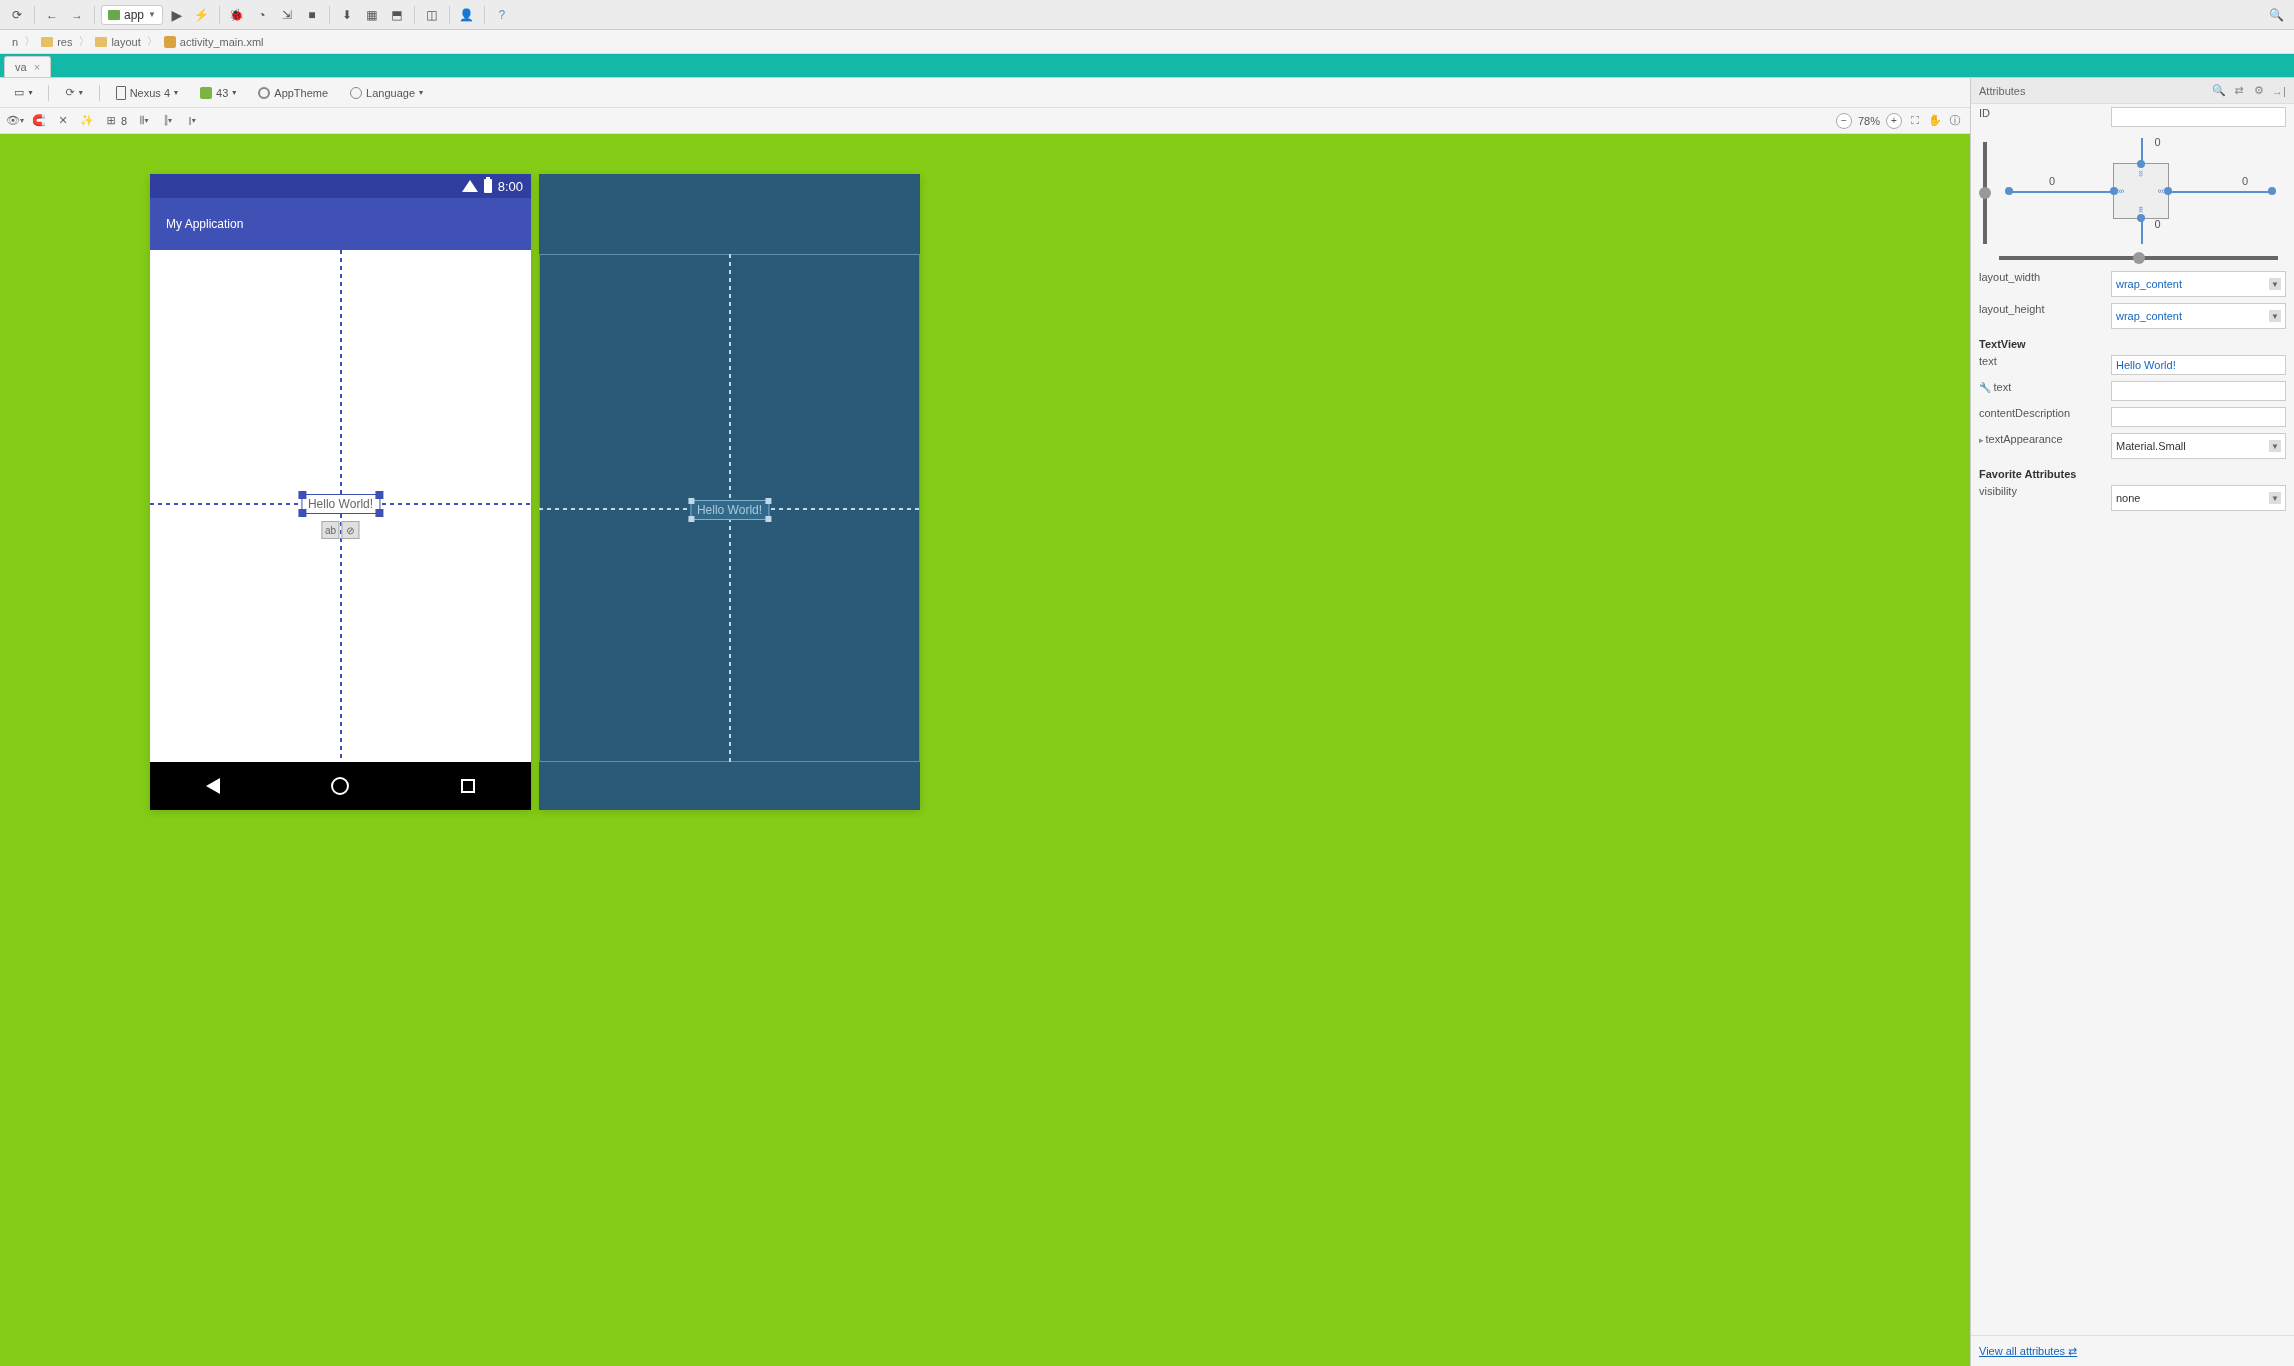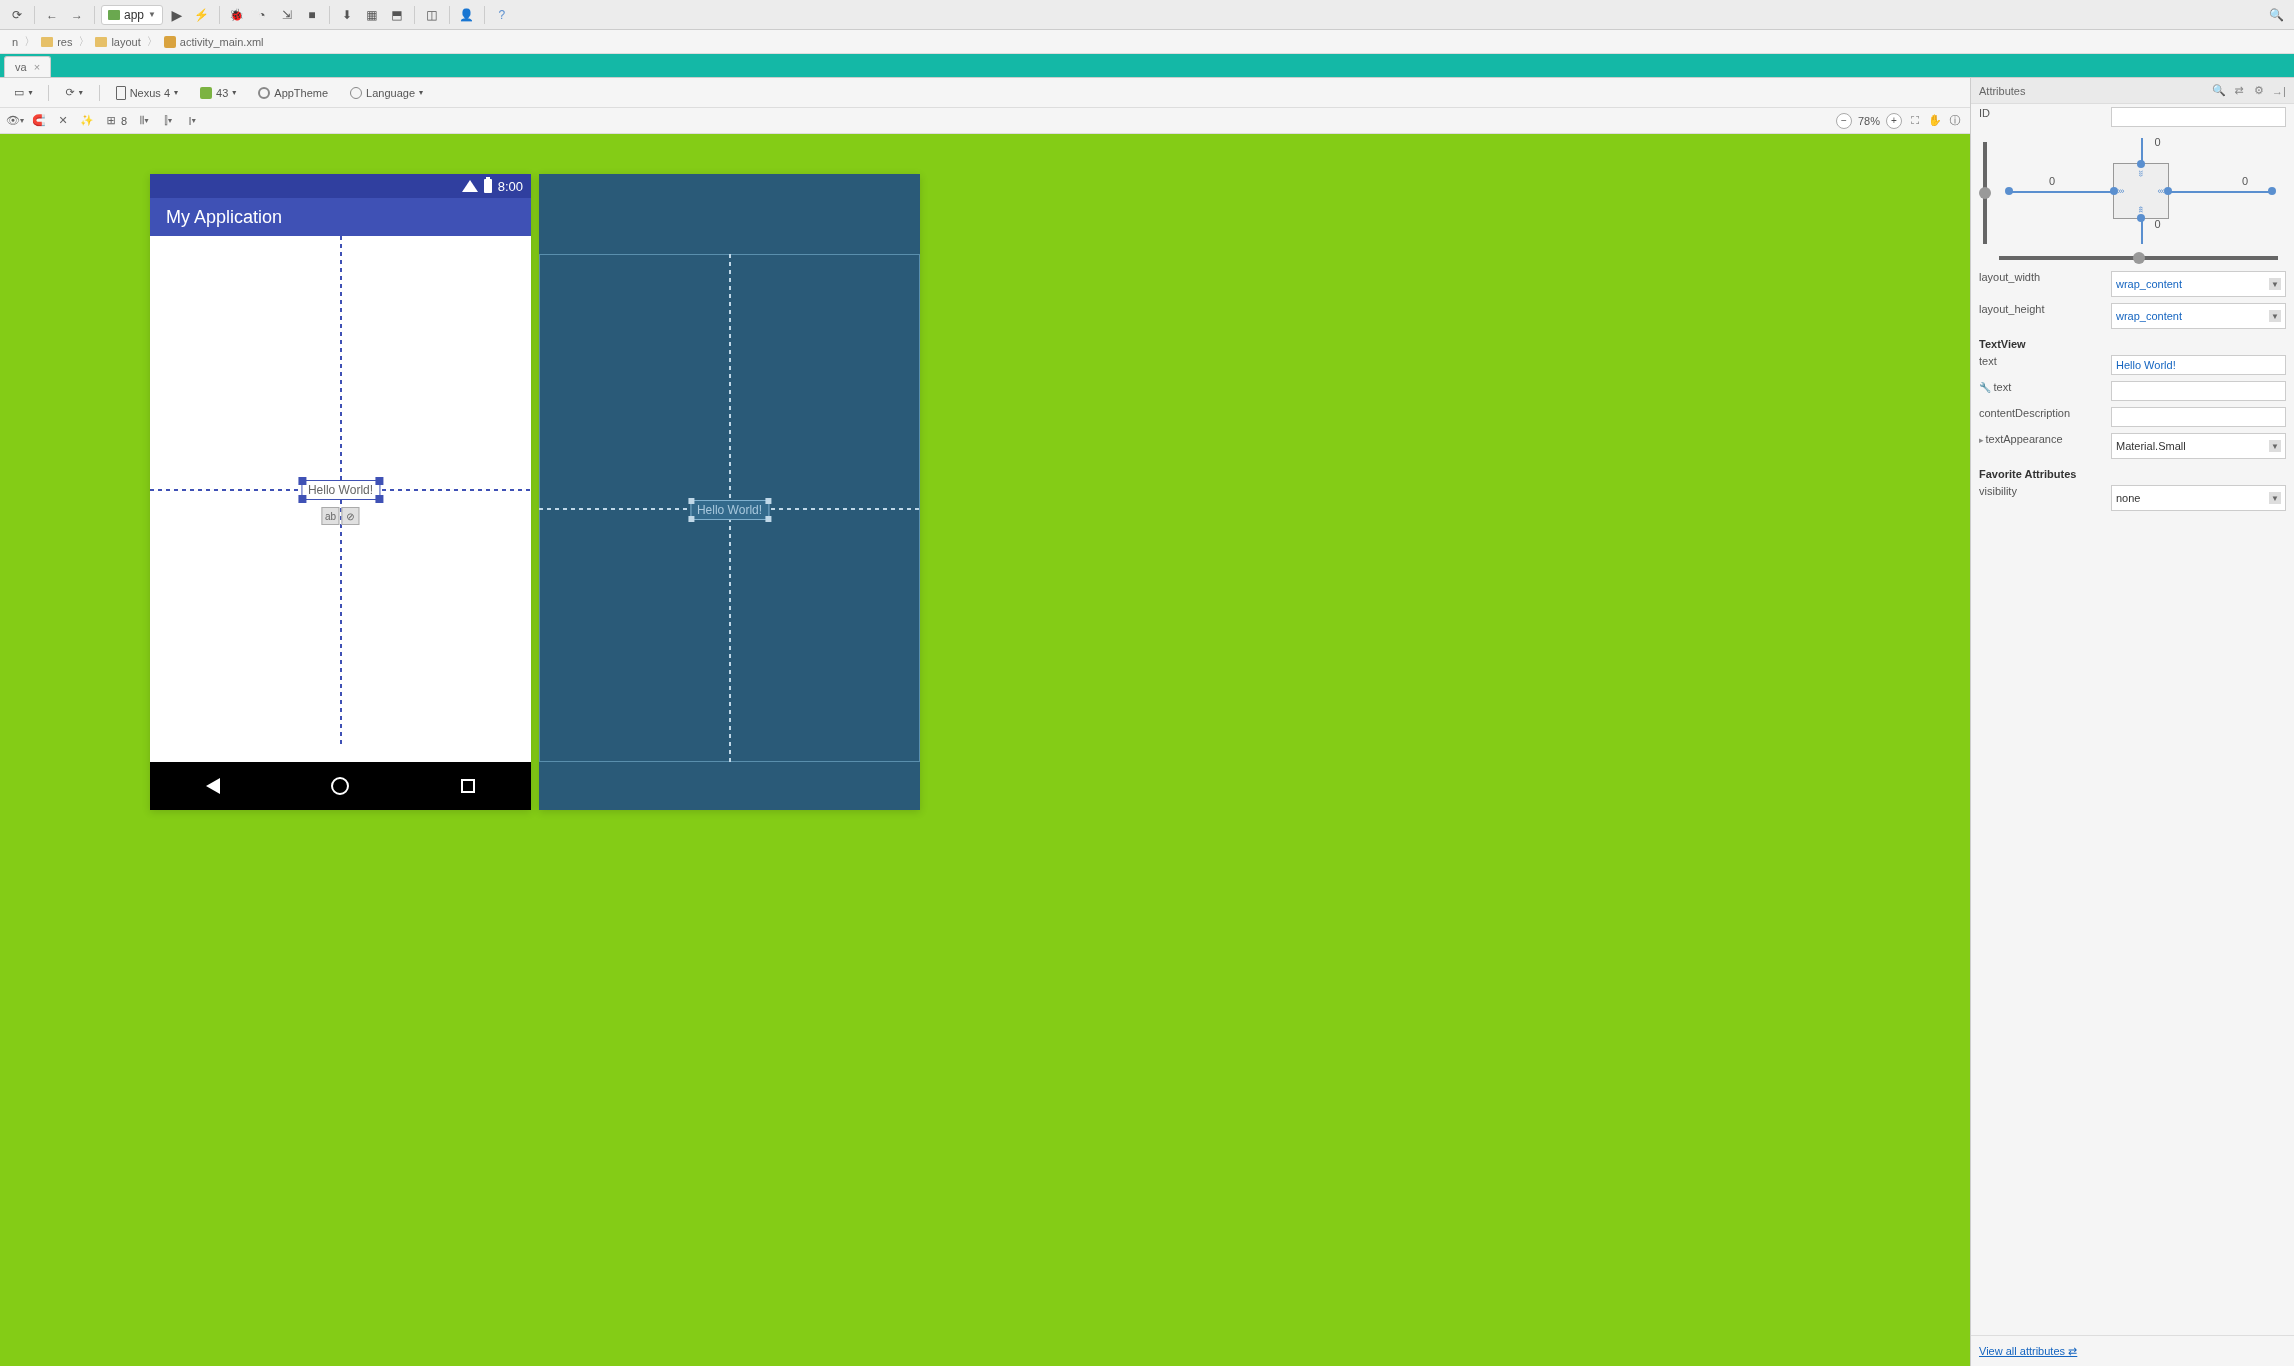--- a/index.html
+++ b/index.html
@@ -43,21 +43,21 @@
 
 .canvas-area { flex: 1; overflow: auto; position: relative; background: #84cc16; }
 .canvas-inner { position: absolute; left: 150px; top: 40px; display: flex; gap: 8px; }
 
 
 .device-preview { width: 381px; height: 636px; background: #fff; box-shadow: 0 2px 8px rgba(0,0,0,0.15); position: relative; }
 .status-bar { height: 24px; background: #303f9f; color: #fff; display: flex; align-items: center; justify-content: flex-end; padding: 0 8px; gap: 6px; font-size: 13px; }
 .wifi-icon { width: 0; height: 0; border-left: 8px solid transparent; border-right: 8px solid transparent; border-bottom: 12px solid #fff; }
 .battery-icon { width: 8px; height: 14px; background: #fff; border-radius: 1px; position: relative; }
 .battery-icon::before { content: ''; position: absolute; top: -2px; left: 2px; width: 4px; height: 2px; background: #fff; }
-.app-bar { height: 38px; background: #3f51b5; color: #fff; display: flex; align-items: center; padding: 0 16px; font-size: 18px; font-weight: 500; text-align: center; }
+.app-bar { height: 52px; background: #3f51b5; color: #fff; display: flex; align-items: center; padding: 0 16px; font-size: 12px; font-weight: 500; text-align: center; }
 .content-area { position: relative; height: 508px; background: #fff; }
 
 
 .guide-v { position: absolute; left: 50%; top: 0; bottom: 0; width: 2px; background: repeating-linear-gradient(0deg, #3f51b5 0 4px, transparent 4px 8px); transform: translateX(-50%); }
 .guide-h { position: absolute; top: 50%; left: 0; right: 0; height: 2px; background: repeating-linear-gradient(90deg, #3f51b5 0 4px, transparent 4px 8px); transform: translateY(-50%); }
 .selected-widget { position: absolute; left: 50%; top: 50%; transform: translate(-50%, -50%); padding: 2px 6px; border: 1px solid #3f51b5; background: #fff; color: #666; font-size: 12px; }
 .handle { position: absolute; width: 8px; height: 8px; background: #3f51b5; }
 .handle.tl { left: -4px; top: -4px; }
 .handle.tr { right: -4px; top: -4px; }
 .handle.bl { left: -4px; bottom: -4px; }

